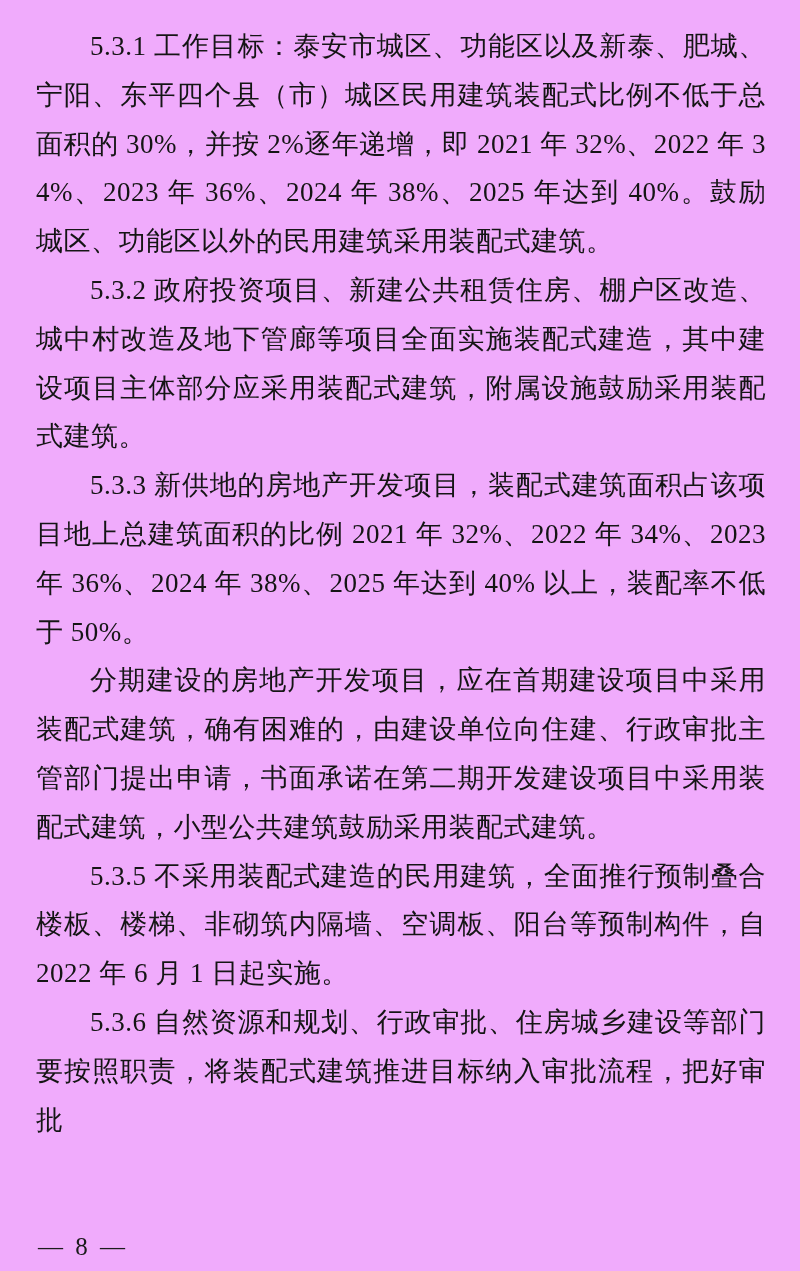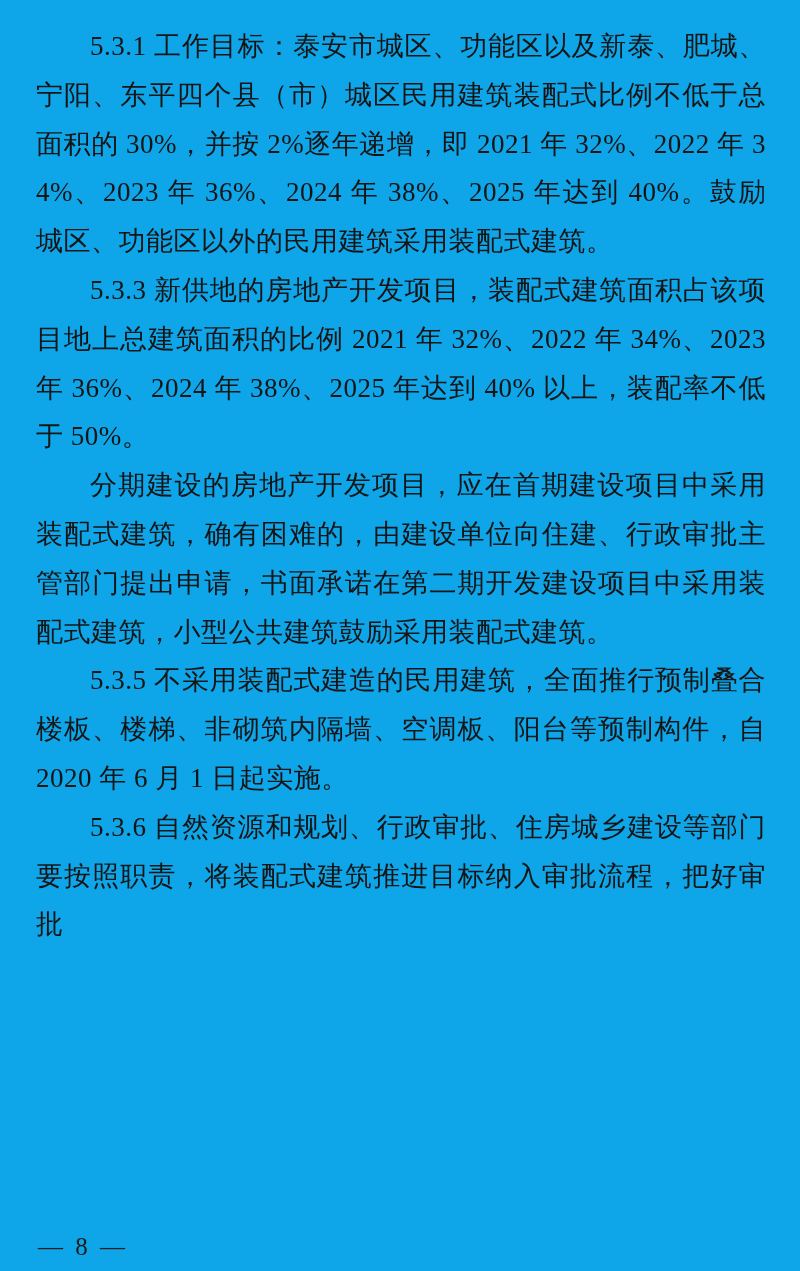--- a/index.html
+++ b/index.html
@@ -2,21 +2,21 @@
 <html><head>
 <meta charset="utf-8">
 <style>
   * { margin: 0; padding: 0; box-sizing: border-box; }
   html, body { background: #ffffff; }
   .page {
     position: relative;
     width: 800px;
     height: 1271px;
     margin: 0 auto;
-    background: #0ea5e9;
+    background: #f0abfc;
     font-family: "Liberation Serif", "DejaVu Serif", serif;
     color: #151515;
     overflow: hidden;
   }
   .text-block {
     position: absolute;
     top: 22px;
     left: 36px;
     width: 730px;
   }
@@ -38,19 +38,20 @@
     letter-spacing: 3px;
     font-family: "Liberation Serif", "DejaVu Serif", serif;
   }
 </style>
 </head>
 <body>
 
 <div class="page">
   <div class="text-block">
     <p class="para">5.3.1 工作目标：泰安市城区、功能区以及新泰、肥城、宁阳、东平四个县（市）城区民用建筑装配式比例不低于总面积的 30%，并按 2%逐年递增，即 2021 年 32%、2022 年 34%、2023 年 36%、2024 年 38%、2025 年达到 40%。鼓励城区、功能区以外的民用建筑采用装配式建筑。</p>
+    <p class="para">5.3.2 政府投资项目、新建公共租赁住房、棚户区改造、城中村改造及地下管廊等项目全面实施装配式建造，其中建设项目主体部分应采用装配式建筑，附属设施鼓励采用装配式建筑。</p>
     <p class="para">5.3.3 新供地的房地产开发项目，装配式建筑面积占该项目地上总建筑面积的比例 2021 年 32%、2022 年 34%、2023 年 36%、2024 年 38%、2025 年达到 40% 以上，装配率不低于 50%。</p>
     <p class="para">分期建设的房地产开发项目，应在首期建设项目中采用装配式建筑，确有困难的，由建设单位向住建、行政审批主管部门提出申请，书面承诺在第二期开发建设项目中采用装配式建筑，小型公共建筑鼓励采用装配式建筑。</p>
-    <p class="para">5.3.5 不采用装配式建造的民用建筑，全面推行预制叠合楼板、楼梯、非砌筑内隔墙、空调板、阳台等预制构件，自 2020 年 6 月 1 日起实施。</p>
+    <p class="para">5.3.5 不采用装配式建造的民用建筑，全面推行预制叠合楼板、楼梯、非砌筑内隔墙、空调板、阳台等预制构件，自 2022 年 6 月 1 日起实施。</p>
     <p class="para">5.3.6 自然资源和规划、行政审批、住房城乡建设等部门要按照职责，将装配式建筑推进目标纳入审批流程，把好审批</p>
   </div>
   <div class="page-number">— 8 —</div>
 </div>
 
 </body></html>

